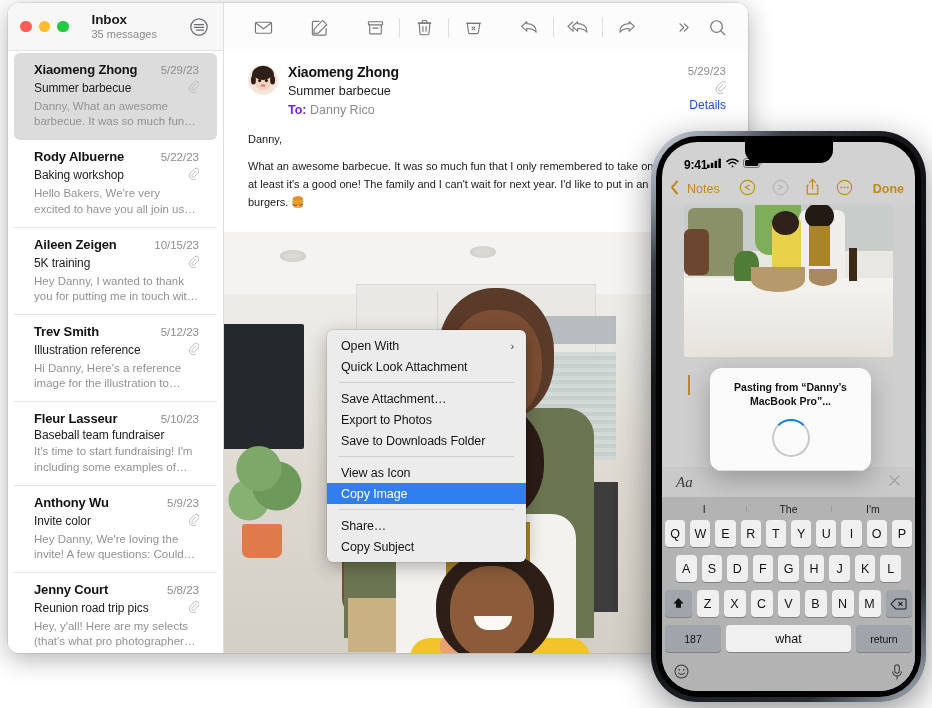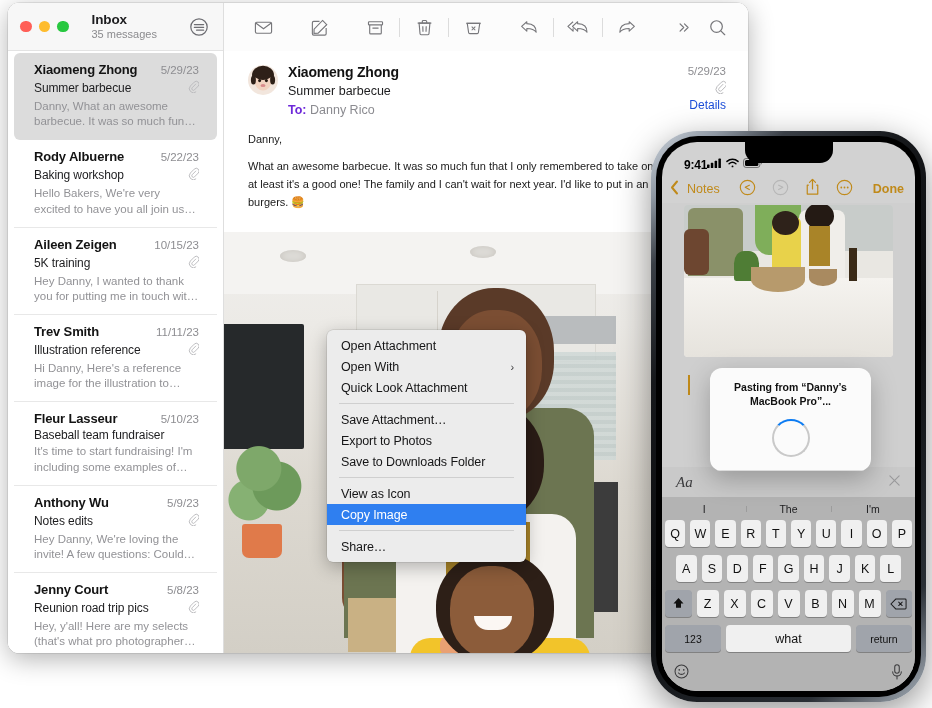--- a/index.html
+++ b/index.html
@@ -316,21 +316,21 @@
               <div class="msg-subject">5K training</div>
               <span><svg class="clip" viewBox="0 0 11 14" fill="none" stroke="currentColor" stroke-width="1">
                   <path d="M8.2 4.1 4.1 8.3a1.7 1.7 0 0 0 2.4 2.4l4.1-4.2a3 3 0 1 0-4.3-4.2L2.1 6.5a4.4 4.4 0 0 0 6.2 6.2"></path>
                 </svg></span>
             </div>
             <div class="msg-preview">Hey Danny, I wanted to thank you for putting me in touch with the local running club. As you ca…</div>
           </div>
           <div class="msg-row">
             <div class="msg-top">
               <div class="msg-sender">Trev Smith</div>
-              <div class="msg-date">11/11/23</div>
+              <div class="msg-date">5/12/23</div>
             </div>
             <div class="msg-subject-row">
               <div class="msg-subject">Illustration reference</div>
               <span><svg class="clip" viewBox="0 0 11 14" fill="none" stroke="currentColor" stroke-width="1">
                   <path d="M8.2 4.1 4.1 8.3a1.7 1.7 0 0 0 2.4 2.4l4.1-4.2a3 3 0 1 0-4.3-4.2L2.1 6.5a4.4 4.4 0 0 0 6.2 6.2"></path>
                 </svg></span>
             </div>
             <div class="msg-preview">Hi Danny, Here's a reference image for the illustration to provide some direction. I want th…</div>
           </div>
           <div class="msg-row">
@@ -343,21 +343,21 @@
               <span></span>
             </div>
             <div class="msg-preview">It's time to start fundraising! I'm including some examples of fundraising ideas for this year. Let…</div>
           </div>
           <div class="msg-row">
             <div class="msg-top">
               <div class="msg-sender">Anthony Wu</div>
               <div class="msg-date">5/9/23</div>
             </div>
             <div class="msg-subject-row">
-              <div class="msg-subject">Notes edits</div>
+              <div class="msg-subject">Invite color</div>
               <span><svg class="clip" viewBox="0 0 11 14" fill="none" stroke="currentColor" stroke-width="1">
                   <path d="M8.2 4.1 4.1 8.3a1.7 1.7 0 0 0 2.4 2.4l4.1-4.2a3 3 0 1 0-4.3-4.2L2.1 6.5a4.4 4.4 0 0 0 6.2 6.2"></path>
                 </svg></span>
             </div>
             <div class="msg-preview">Hey Danny, We're loving the invite! A few questions: Could you send the exact color cod…</div>
           </div>
           <div class="msg-row">
             <div class="msg-top">
               <div class="msg-sender">Jenny Court</div>
               <div class="msg-date">5/8/23</div>
@@ -510,23 +510,20 @@
           <div class="kid-collar"></div>
           <div class="kid-head"></div>
           <div class="kid-face"></div>
           <div class="kid-smile"></div>
         </div>
       </div>
     </div>
 
     <div class="ctx-menu">
 
-    <div class="ctx-item">
-          <span>Open Attachment</span>
-        </div>
         <div class="ctx-item">
           <span>Open With</span>
           <span class="ctx-arrow">›</span>
         </div>
         <div class="ctx-item">
           <span>Quick Look Attachment</span>
         </div>
         <div class="ctx-sep"></div>
         <div class="ctx-item">
           <span>Save Attachment…</span>
@@ -540,20 +537,23 @@
         <div class="ctx-sep"></div>
         <div class="ctx-item">
           <span>View as Icon</span>
         </div>
         <div class="ctx-item highlight">
           <span>Copy Image</span>
         </div>
         <div class="ctx-sep"></div>
         <div class="ctx-item">
           <span>Share…</span>
+        </div>
+        <div class="ctx-item">
+          <span>Copy Subject</span>
         </div>
       </div>
   </div>
 
   <div class="iphone">
     <div class="ip-frame">
       <div class="ip-bezel"></div>
       <div class="ip-screen">
 
         <div class="ip-statusbar">
@@ -700,21 +700,21 @@
                 <div class="key">M</div>
               </span>
             <div class="key wide">
               <svg width="17" height="12" viewBox="0 0 18 13" fill="none" stroke="#1c1c1e" stroke-width="1.1">
                 <path d="M6 1.2h10.2a1 1 0 0 1 1 1v8.6a1 1 0 0 1-1 1H6L.9 6.5z"></path>
                 <path d="M9.2 4.4 13 8.2M13 4.4 9.2 8.2" stroke-linecap="round"></path>
               </svg>
             </div>
           </div>
           <div class="kb-row r4">
-            <div class="key num">123</div>
+            <div class="key num">187</div>
             <div class="key space">what</div>
             <div class="key ret">return</div>
           </div>
           <div class="kb-bottom">
             <span>
               <svg width="15" height="15" viewBox="0 0 16 16" fill="none" stroke="#3a3a3c" stroke-width="1.1">
                 <circle cx="8" cy="8" r="6.9"></circle>
                 <circle cx="5.6" cy="6.3" r=".85" fill="#3a3a3c" stroke="none"></circle>
                 <circle cx="10.4" cy="6.3" r=".85" fill="#3a3a3c" stroke="none"></circle>
                 <path d="M4.8 9.6a4.2 4.2 0 0 0 6.4 0" stroke-linecap="round"></path>

